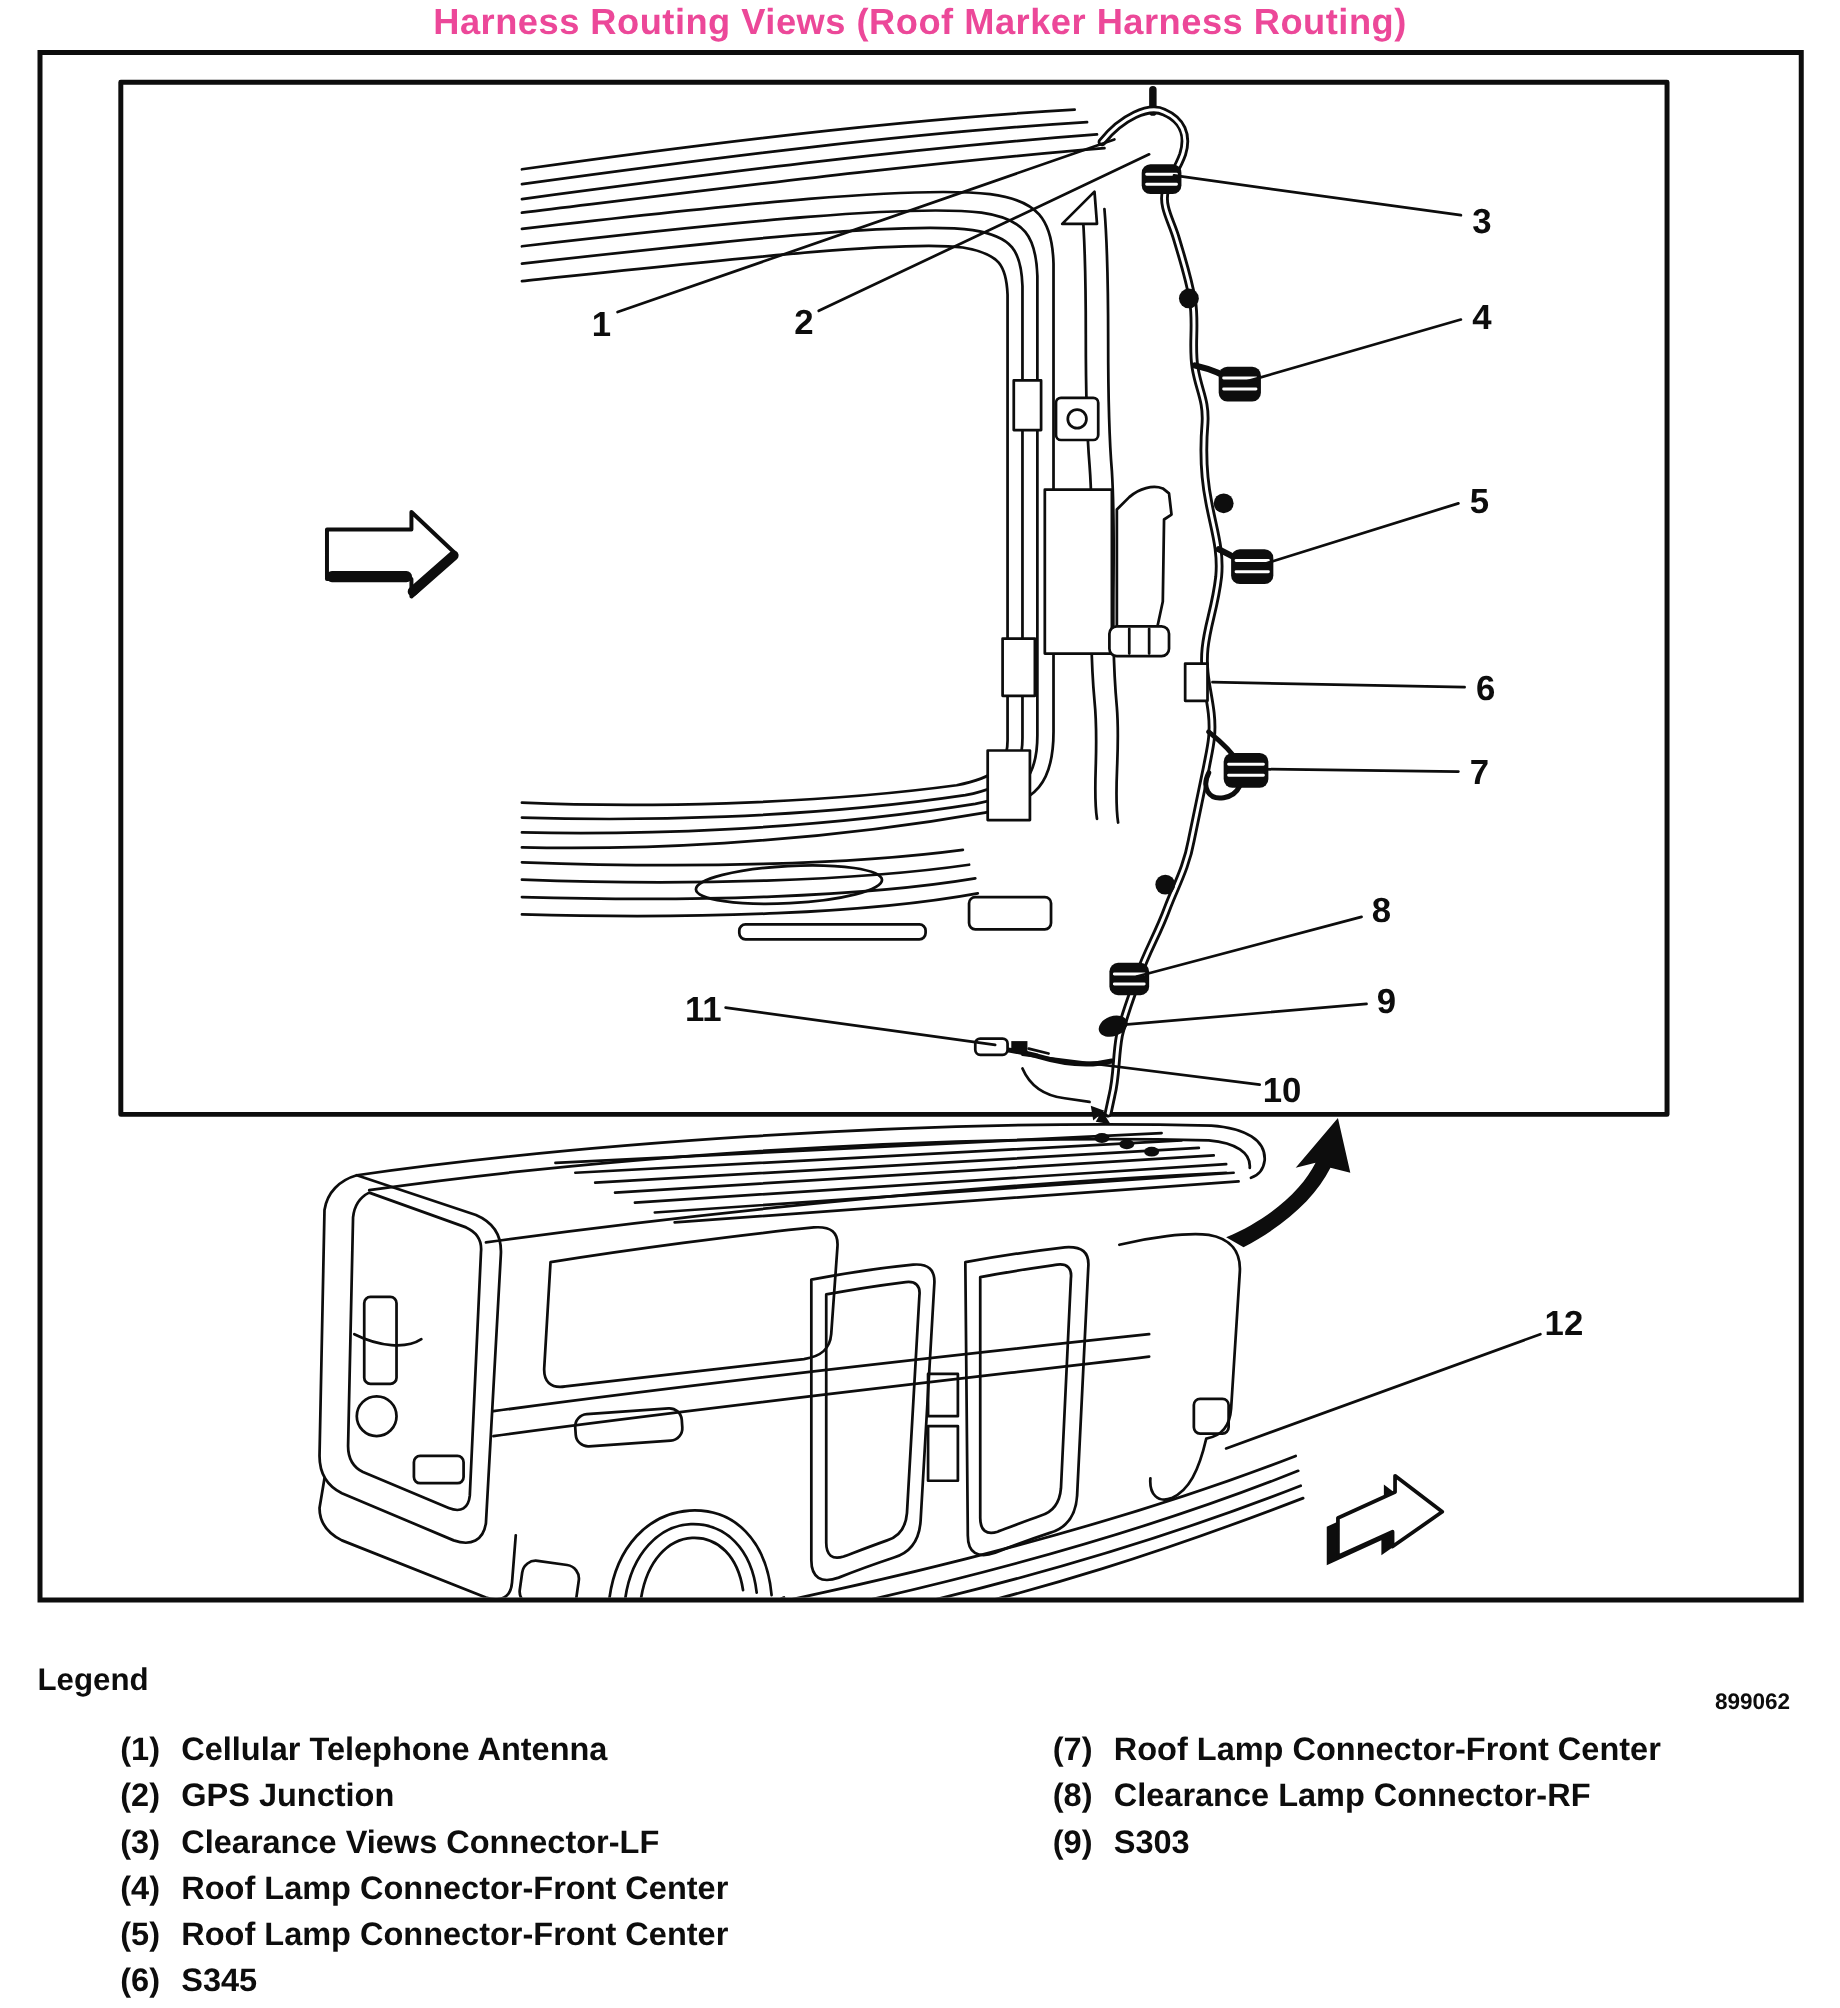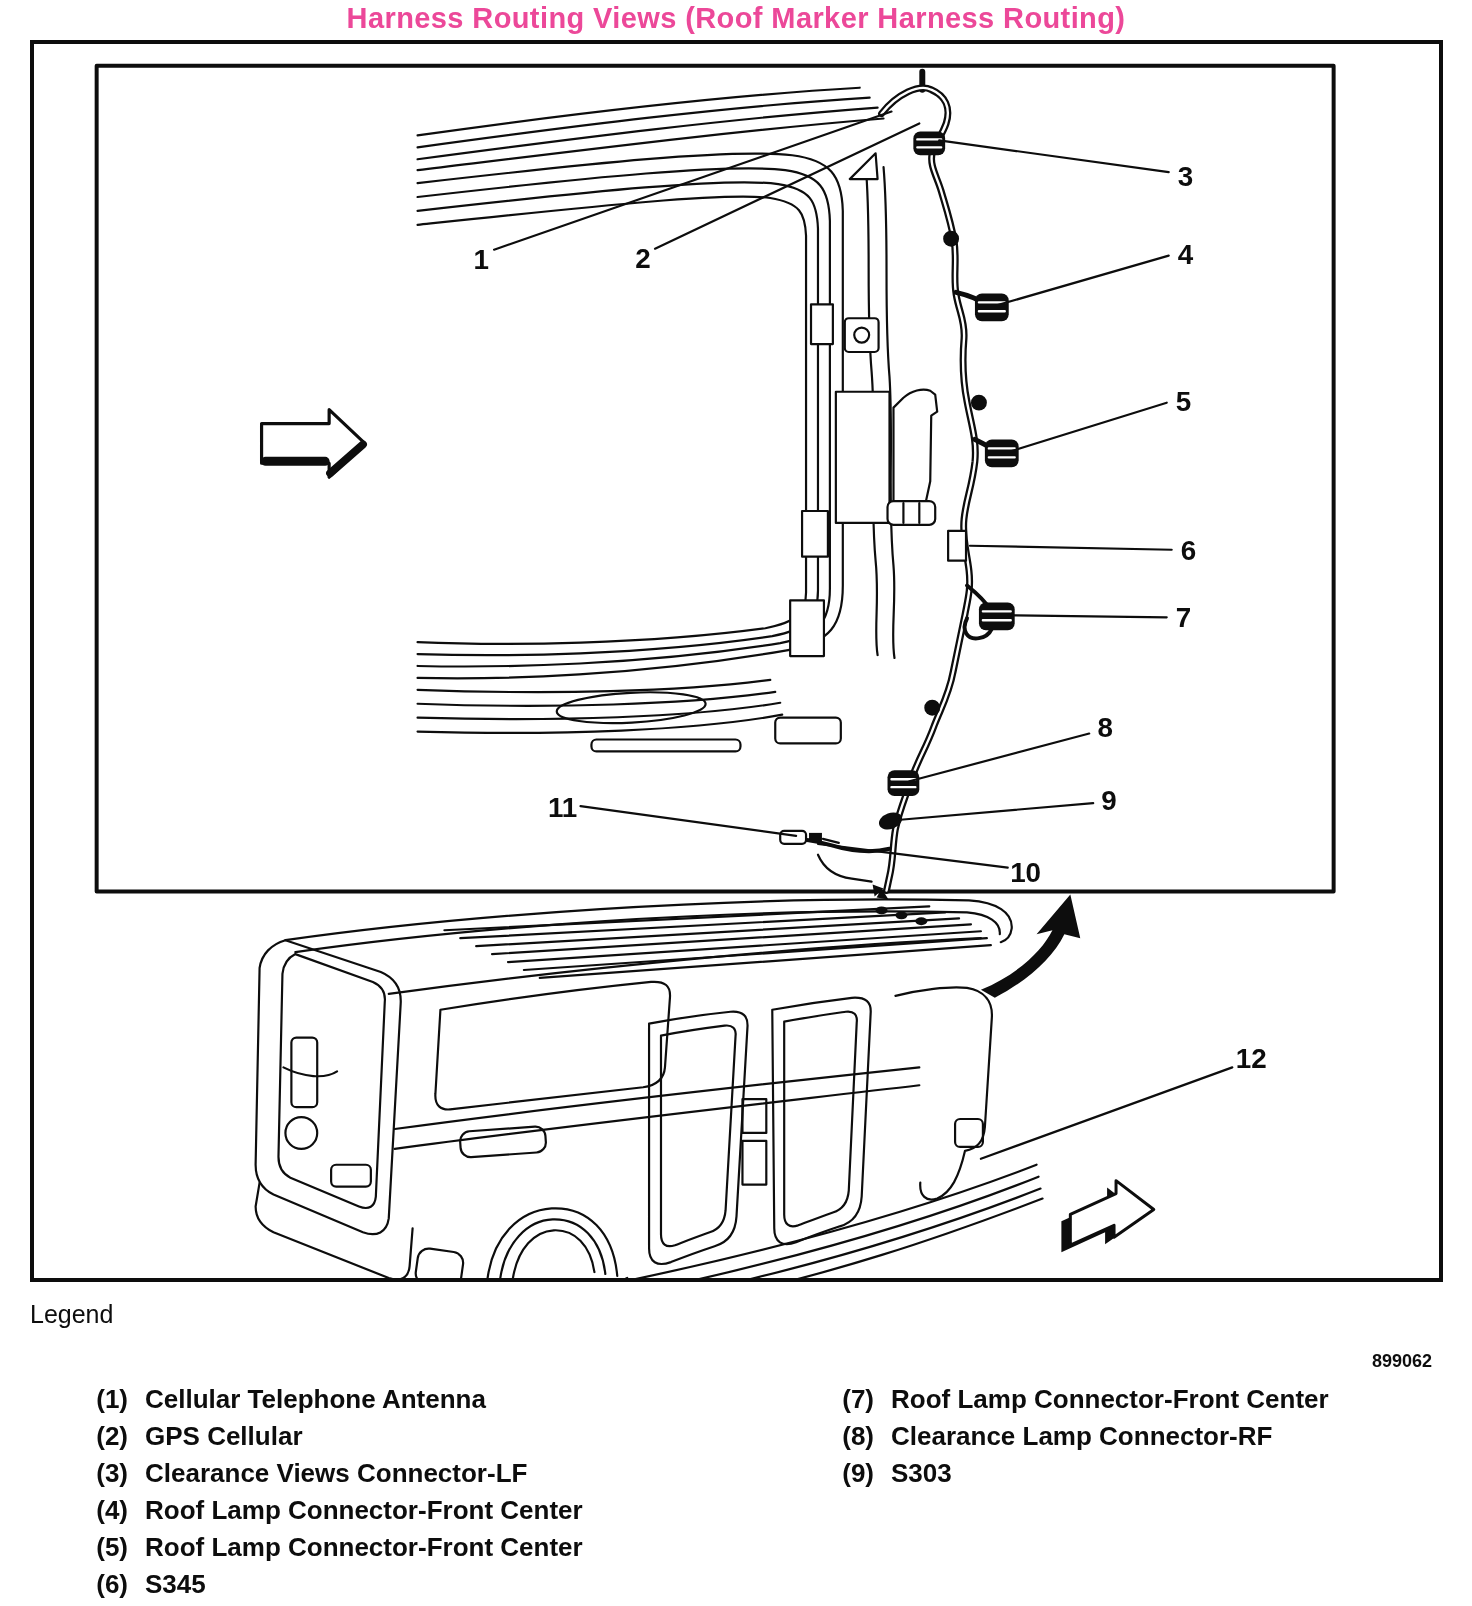--- a/index.html
+++ b/index.html
@@ -24,22 +24,22 @@
     box-sizing:border-box;
     background:#ffffff;
   }
   .figure-box svg{position:absolute;left:0;top:0;width:100%;height:100%;}
   .fig-num{
     position:absolute;top:1351px;left:30px;width:1402px;
     text-align:right;
     font-size:18px;font-weight:700;
   }
   .legend-heading{
-    position:absolute;top:1300px;left:30px;
-    font-size:25px;font-weight:400;
+    position:absolute;top:1330px;left:30px;
+    font-size:25px;font-weight:700;
   }
   .legend-col{position:absolute;top:1384px;}
   .legend-col.left{left:58px;width:660px;}
   .legend-col.right{left:794px;width:660px;}
   .legend-row{display:flex;align-items:baseline;height:37px;}
   .legend-row .num{
     width:80px;min-width:80px;text-align:right;
     font-size:26px;font-weight:700;
   }
   .legend-col.left .legend-row .num{width:70px;min-width:70px;}
@@ -252,21 +252,21 @@
 
   <div class="legend-heading">Legend</div>
 
   <div class="legend-col left">
     <div class="legend-row">
       <span class="num">(1)</span>
       <span class="lbl">Cellular Telephone Antenna</span>
     </div>
     <div class="legend-row">
       <span class="num">(2)</span>
-      <span class="lbl">GPS Cellular</span>
+      <span class="lbl">GPS Junction</span>
     </div>
     <div class="legend-row">
       <span class="num">(3)</span>
       <span class="lbl">Clearance Views Connector-LF</span>
     </div>
     <div class="legend-row">
       <span class="num">(4)</span>
       <span class="lbl">Roof Lamp Connector-Front Center</span>
     </div>
     <div class="legend-row">

